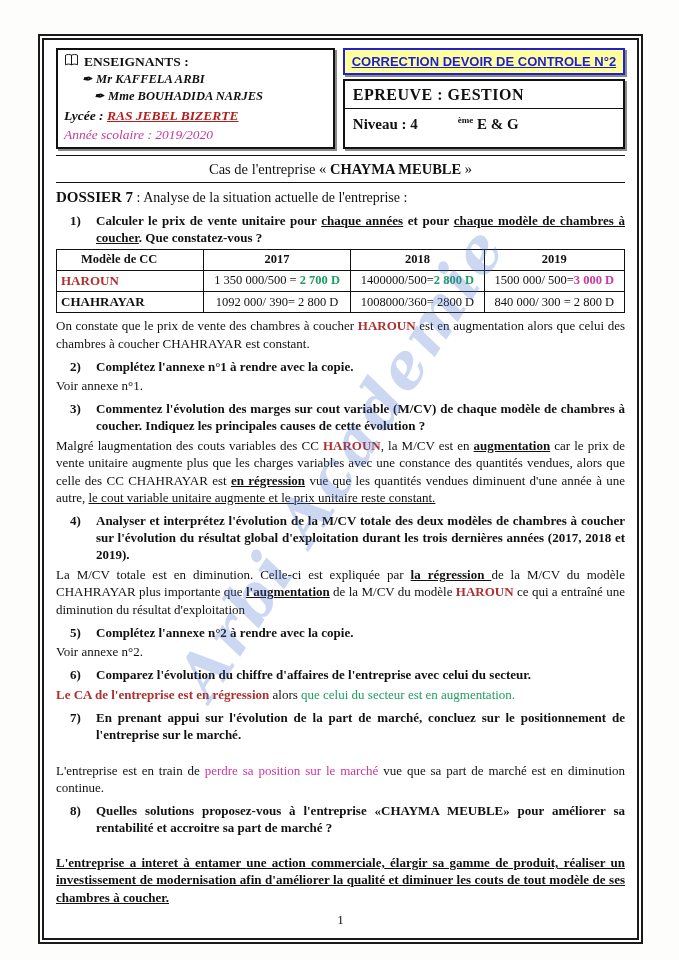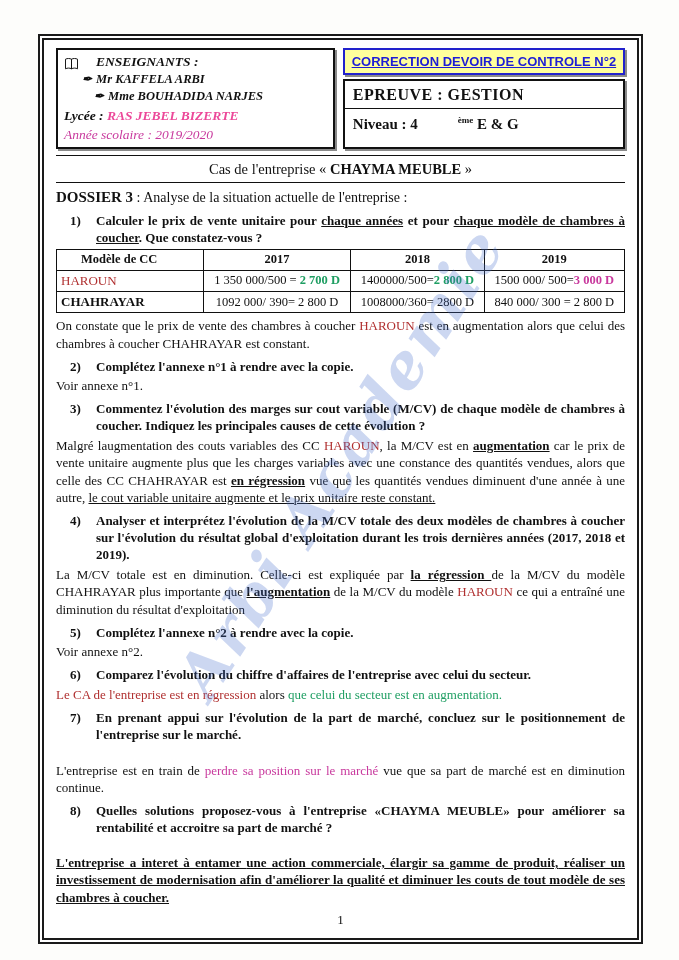--- a/index.html
+++ b/index.html
@@ -18,26 +18,26 @@
     font:italic 700 62px "DejaVu Serif", serif;
     color:rgba(72,110,205,0.28);white-space:nowrap;pointer-events:none;
     letter-spacing:3px;z-index:5;
   }
   
   .header{display:flex;gap:8px;align-items:stretch;}
   .hdr-left{
     flex:0 0 49%;border:2px solid #111;box-shadow:2px 2px 0 #8a8a8a;
     padding:4px 6px;font-size:13px;box-sizing:border-box;background:#fff;
   }
-  .ens-line{font-style:italic;font-weight:700;font-size:13.5px;display:flex;align-items:flex-end;gap:17px;}
+  .ens-line{font-weight:700;font-size:13.5px;display:flex;align-items:flex-start;gap:5px;}
   .teacher{font-style:italic;font-weight:700;margin:2px 0 0 18px;font-size:12.5px;display:flex;gap:4px;align-items:center;}
   .t2{margin-left:30px;}
   .pen{font-size:12px;}
   .school{margin-top:4px;font-style:italic;font-weight:700;font-size:13.5px;}
-  .school-name{color:#ec4899;}
+  .school-name{color:#b91c1c;text-decoration:underline;}
   .year{margin-top:3px;font-style:italic;font-weight:400;font-size:13.5px;color:#c8399d;}
   .hdr-right{flex:1;display:flex;flex-direction:column;gap:4px;}
   .correction{
     border:2px solid #2222cc;background:#ffff9c;color:#1d1dd6;
     font-family:"Liberation Sans", sans-serif;
     font-weight:700;font-size:13px;text-align:center;padding:4px 2px;
     text-decoration:underline;box-shadow:2px 2px 0 #8a8a8a;
   }
   .epreuve-box{border:2px solid #111;box-shadow:2px 2px 0 #8a8a8a;flex:1;background:#fff;}
   .epreuve{font-weight:700;font-size:16px;padding:5px 8px 4px;border-bottom:1.5px solid #111;letter-spacing:.5px;}
@@ -60,21 +60,21 @@
   
   .tbl{width:100%;border-collapse:collapse;margin:3px 0 4px;font-size:12.5px;}
   .tbl th,.tbl td{border:1.2px solid #111;padding:2px 4px;line-height:1.25;}
   .tbl th{font-weight:700;text-align:center;}
   .tbl th.c0{text-align:left;width:118px;padding-left:24px;}
   .tbl td{text-align:center;}
   .tbl td.c0{text-align:left;font-size:13px;}
   
   .b{font-weight:700;}
   .u{text-decoration:underline;}
-  .red{color:#b03030;}
+  .red{color:#b03030;font-weight:bold;}
   .green{color:#1e9e62;}
   .magenta{color:#c8399d;}
   .pageno{text-align:center;font-size:13px;margin-top:6px;}
   .book-icon svg{display:block;}
 </style>
 </head>
 <body>
 
 <div class="frame">
   <div class="watermark">Arbi Academie</div>
@@ -109,21 +109,21 @@
       <div class="epreuve-box">
         <div class="epreuve">EPREUVE : GESTION</div>
         <div class="niveau">
           <span>Niveau : 4</span><sup>ème</sup><span> E &amp; G</span>
         </div>
       </div>
     </div>
   </div>
 
   <div class="case-title"><span>Cas de l'entreprise « </span><span class="b">CHAYMA MEUBLE</span><span> »</span></div>
-  <div class="dossier"><span class="b big">DOSSIER 3</span><span> : Analyse de la situation actuelle de l'entreprise :</span></div>
+  <div class="dossier"><span class="b big">DOSSIER 7</span><span> : Analyse de la situation actuelle de l'entreprise :</span></div>
 
   <div class="q">
     <span class="num">1)</span>
     <span class="qt"><span class="b">Calculer le prix de vente unitaire pour </span><span class="b u">chaque années</span><span class="b"> et pour </span><span class="b u">chaque modèle de chambres à coucher</span><span class="b">. Que constatez-vous ?</span></span>
   </div>
 
   <table class="tbl">
     <thead>
       <tr>
         <th class="c0">Modèle de CC</th>

